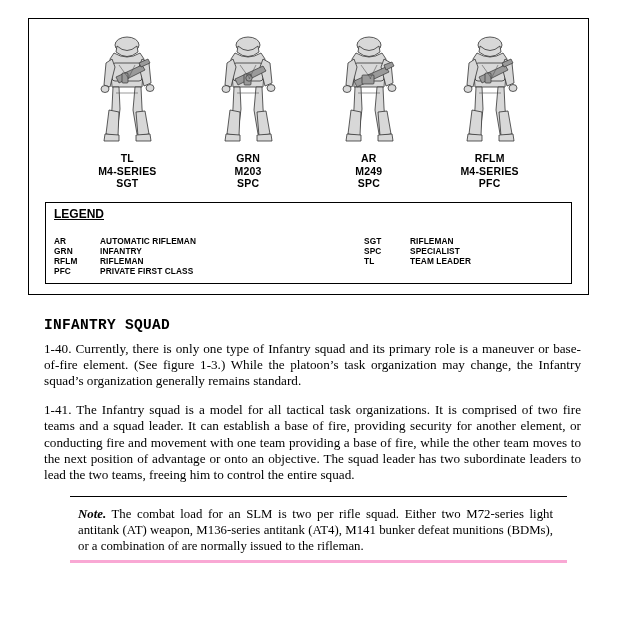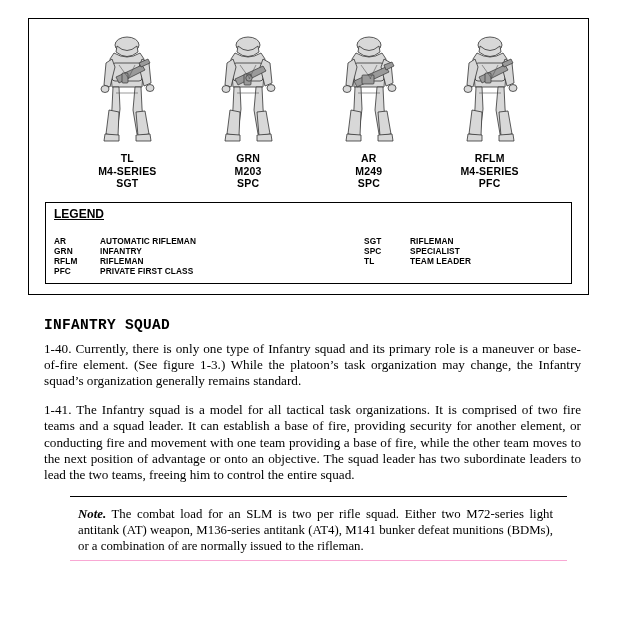--- a/index.html
+++ b/index.html
@@ -117,21 +117,21 @@
     text-align: justify;
     margin: 0 0 12px 0;
     padding-left: 16px;
   }
 
   
   .note {
     margin: 10px 0 0 42px;
     padding: 9px 14px 6px 8px;
     border-top: 1px solid #000;
-    border-bottom: 1px solid #f9a8d4;
+    border-bottom: 3px solid #f9a8d4;
     font-size: 12.8px;
     line-height: 16.2px;
     text-align: justify;
     width: 497px;
     box-sizing: border-box;
   }
   .note .note-label {
     font-style: italic;
     font-weight: bold;
   }

